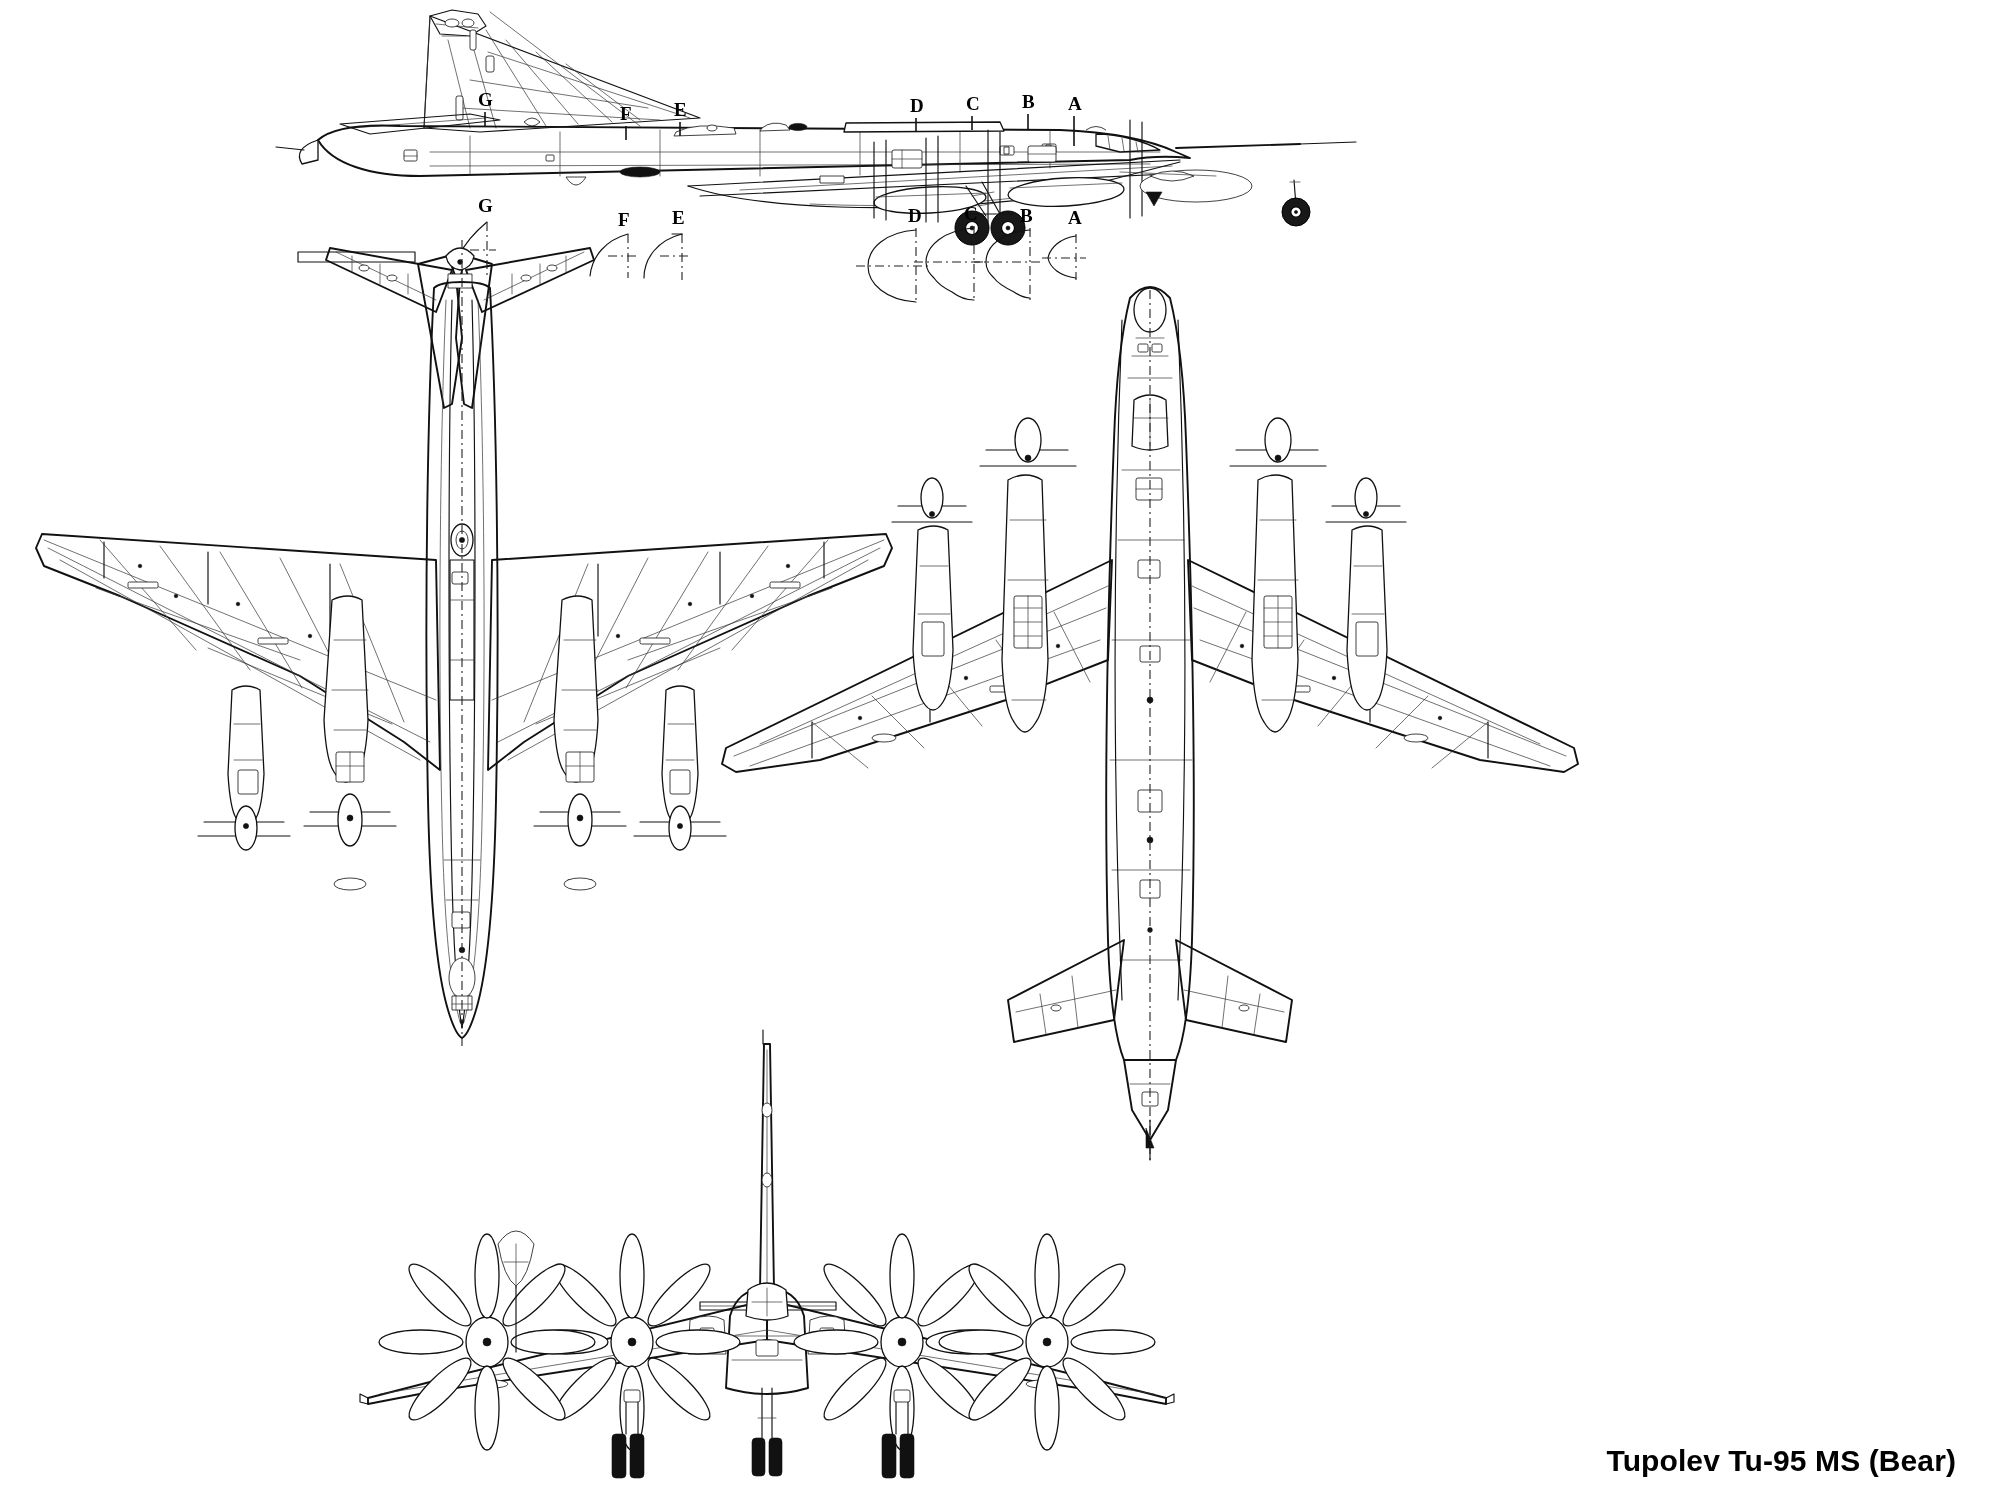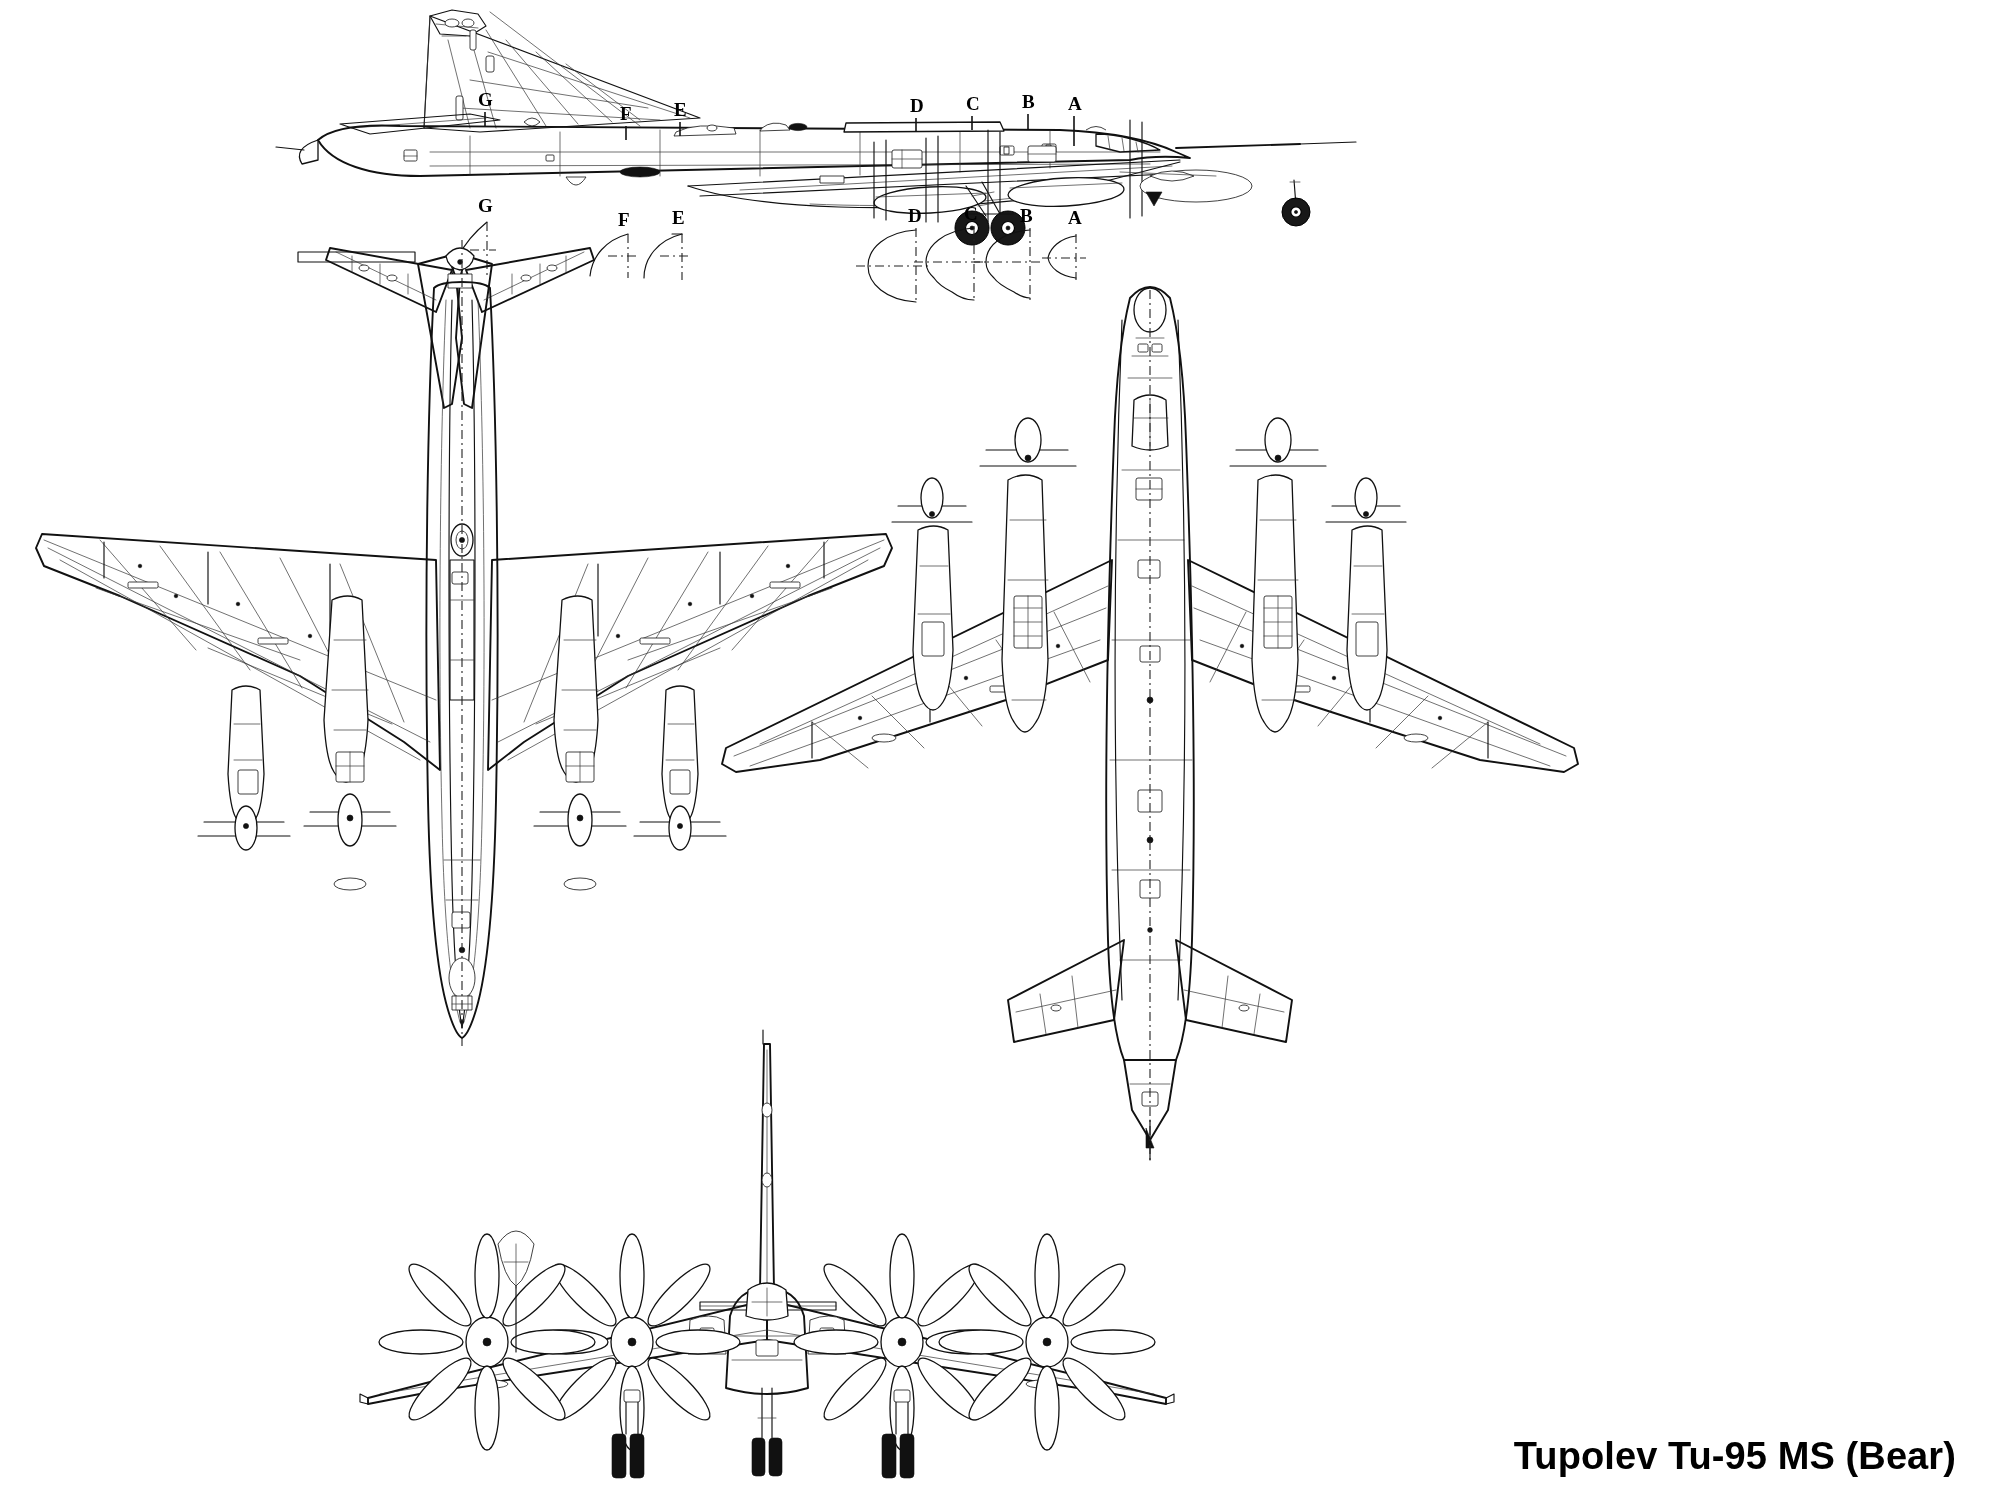--- a/index.html
+++ b/index.html
@@ -18,21 +18,21 @@
   .sk-t{fill:#ffffff;stroke:#111111;stroke-width:0.8;stroke-linejoin:round;}
   .solid{fill:#111111;stroke:#111111;stroke-width:0.6;}
   .tyre{fill:#181818;stroke:#000000;stroke-width:1;}
   .hub{fill:#ffffff;stroke:#000000;stroke-width:1.2;}
   .ctr{fill:none;stroke:#222222;stroke-width:1.1;stroke-dasharray:9 4 2 4;}
   .lead{fill:none;stroke:#111111;stroke-width:1.6;}
   .lbl{font-family:"Liberation Serif", serif;font-size:19px;fill:#000;font-weight:700;}
   .title{
     position:absolute;right:36px;bottom:22px;
     font-family:"Liberation Sans", sans-serif;
-    font-size:38px;font-weight:700;letter-spacing:.1px;color:#000;
+    font-size:30px;font-weight:700;letter-spacing:.1px;color:#000;
     white-space:nowrap;
   }
 </style>
 </head>
 <body>
 
 <div id="sheet">
 
   <svg class="draw" viewBox="0 0 1992 1500">
     <g>

